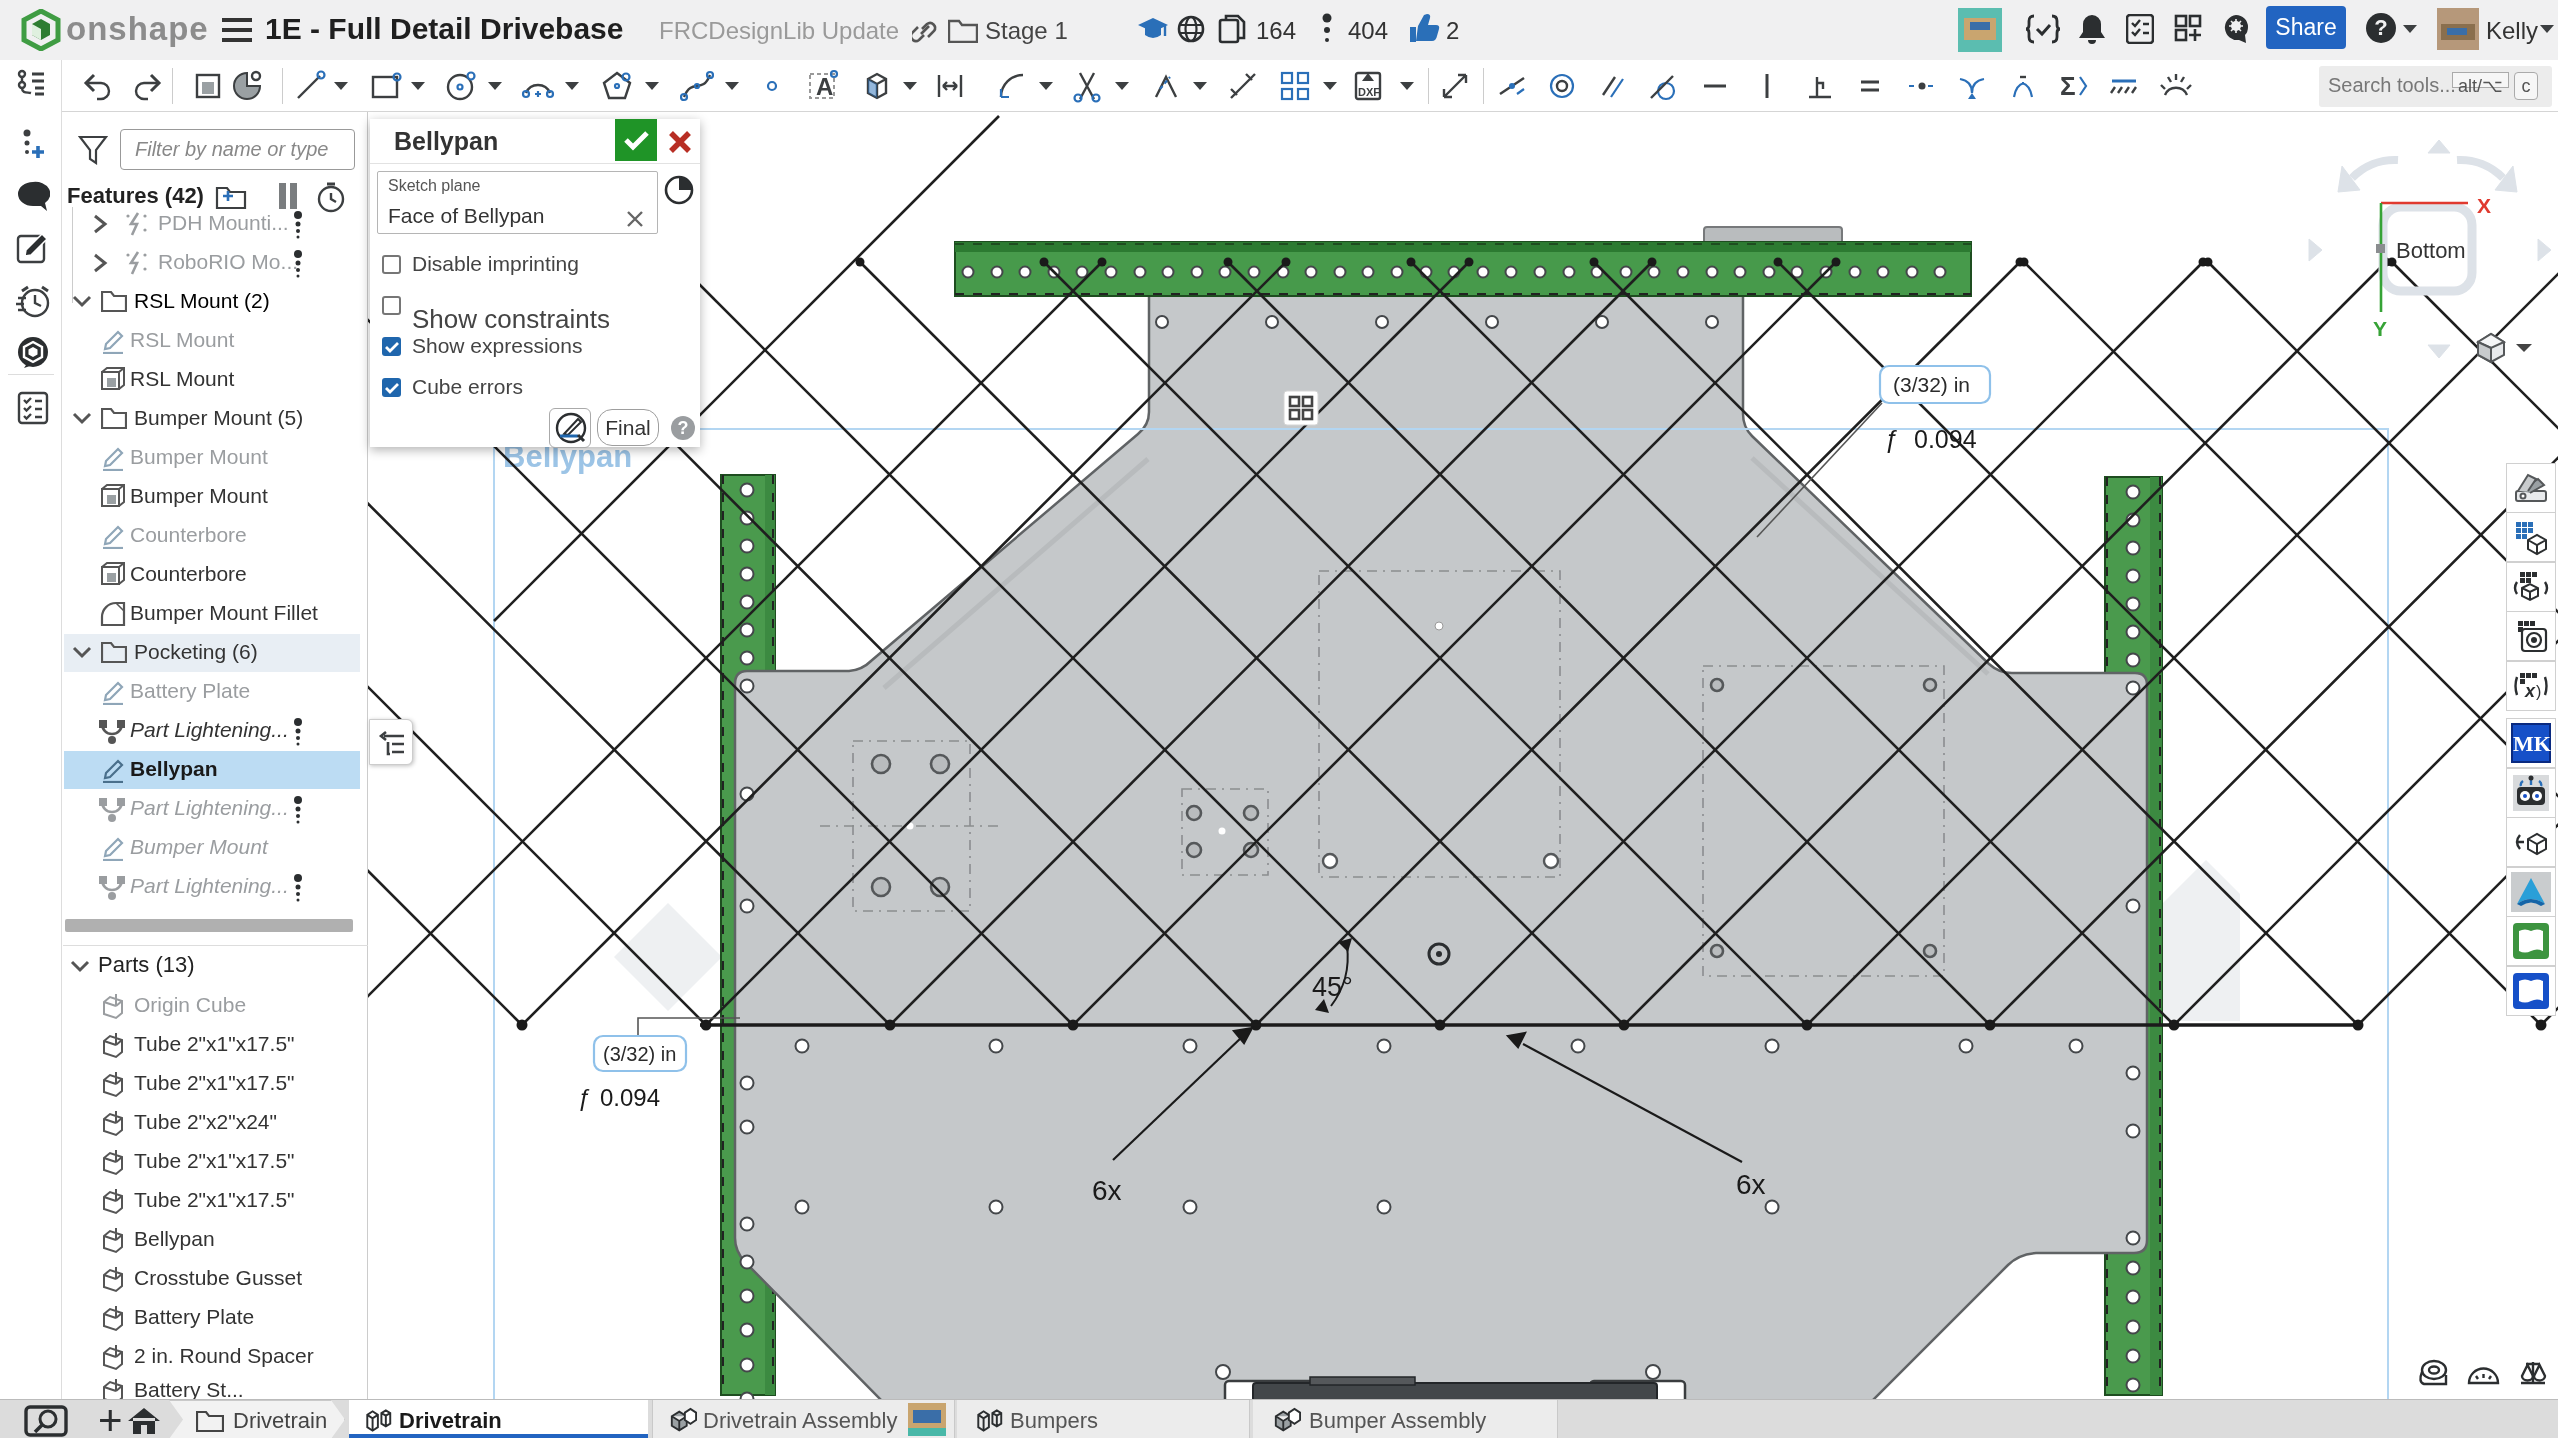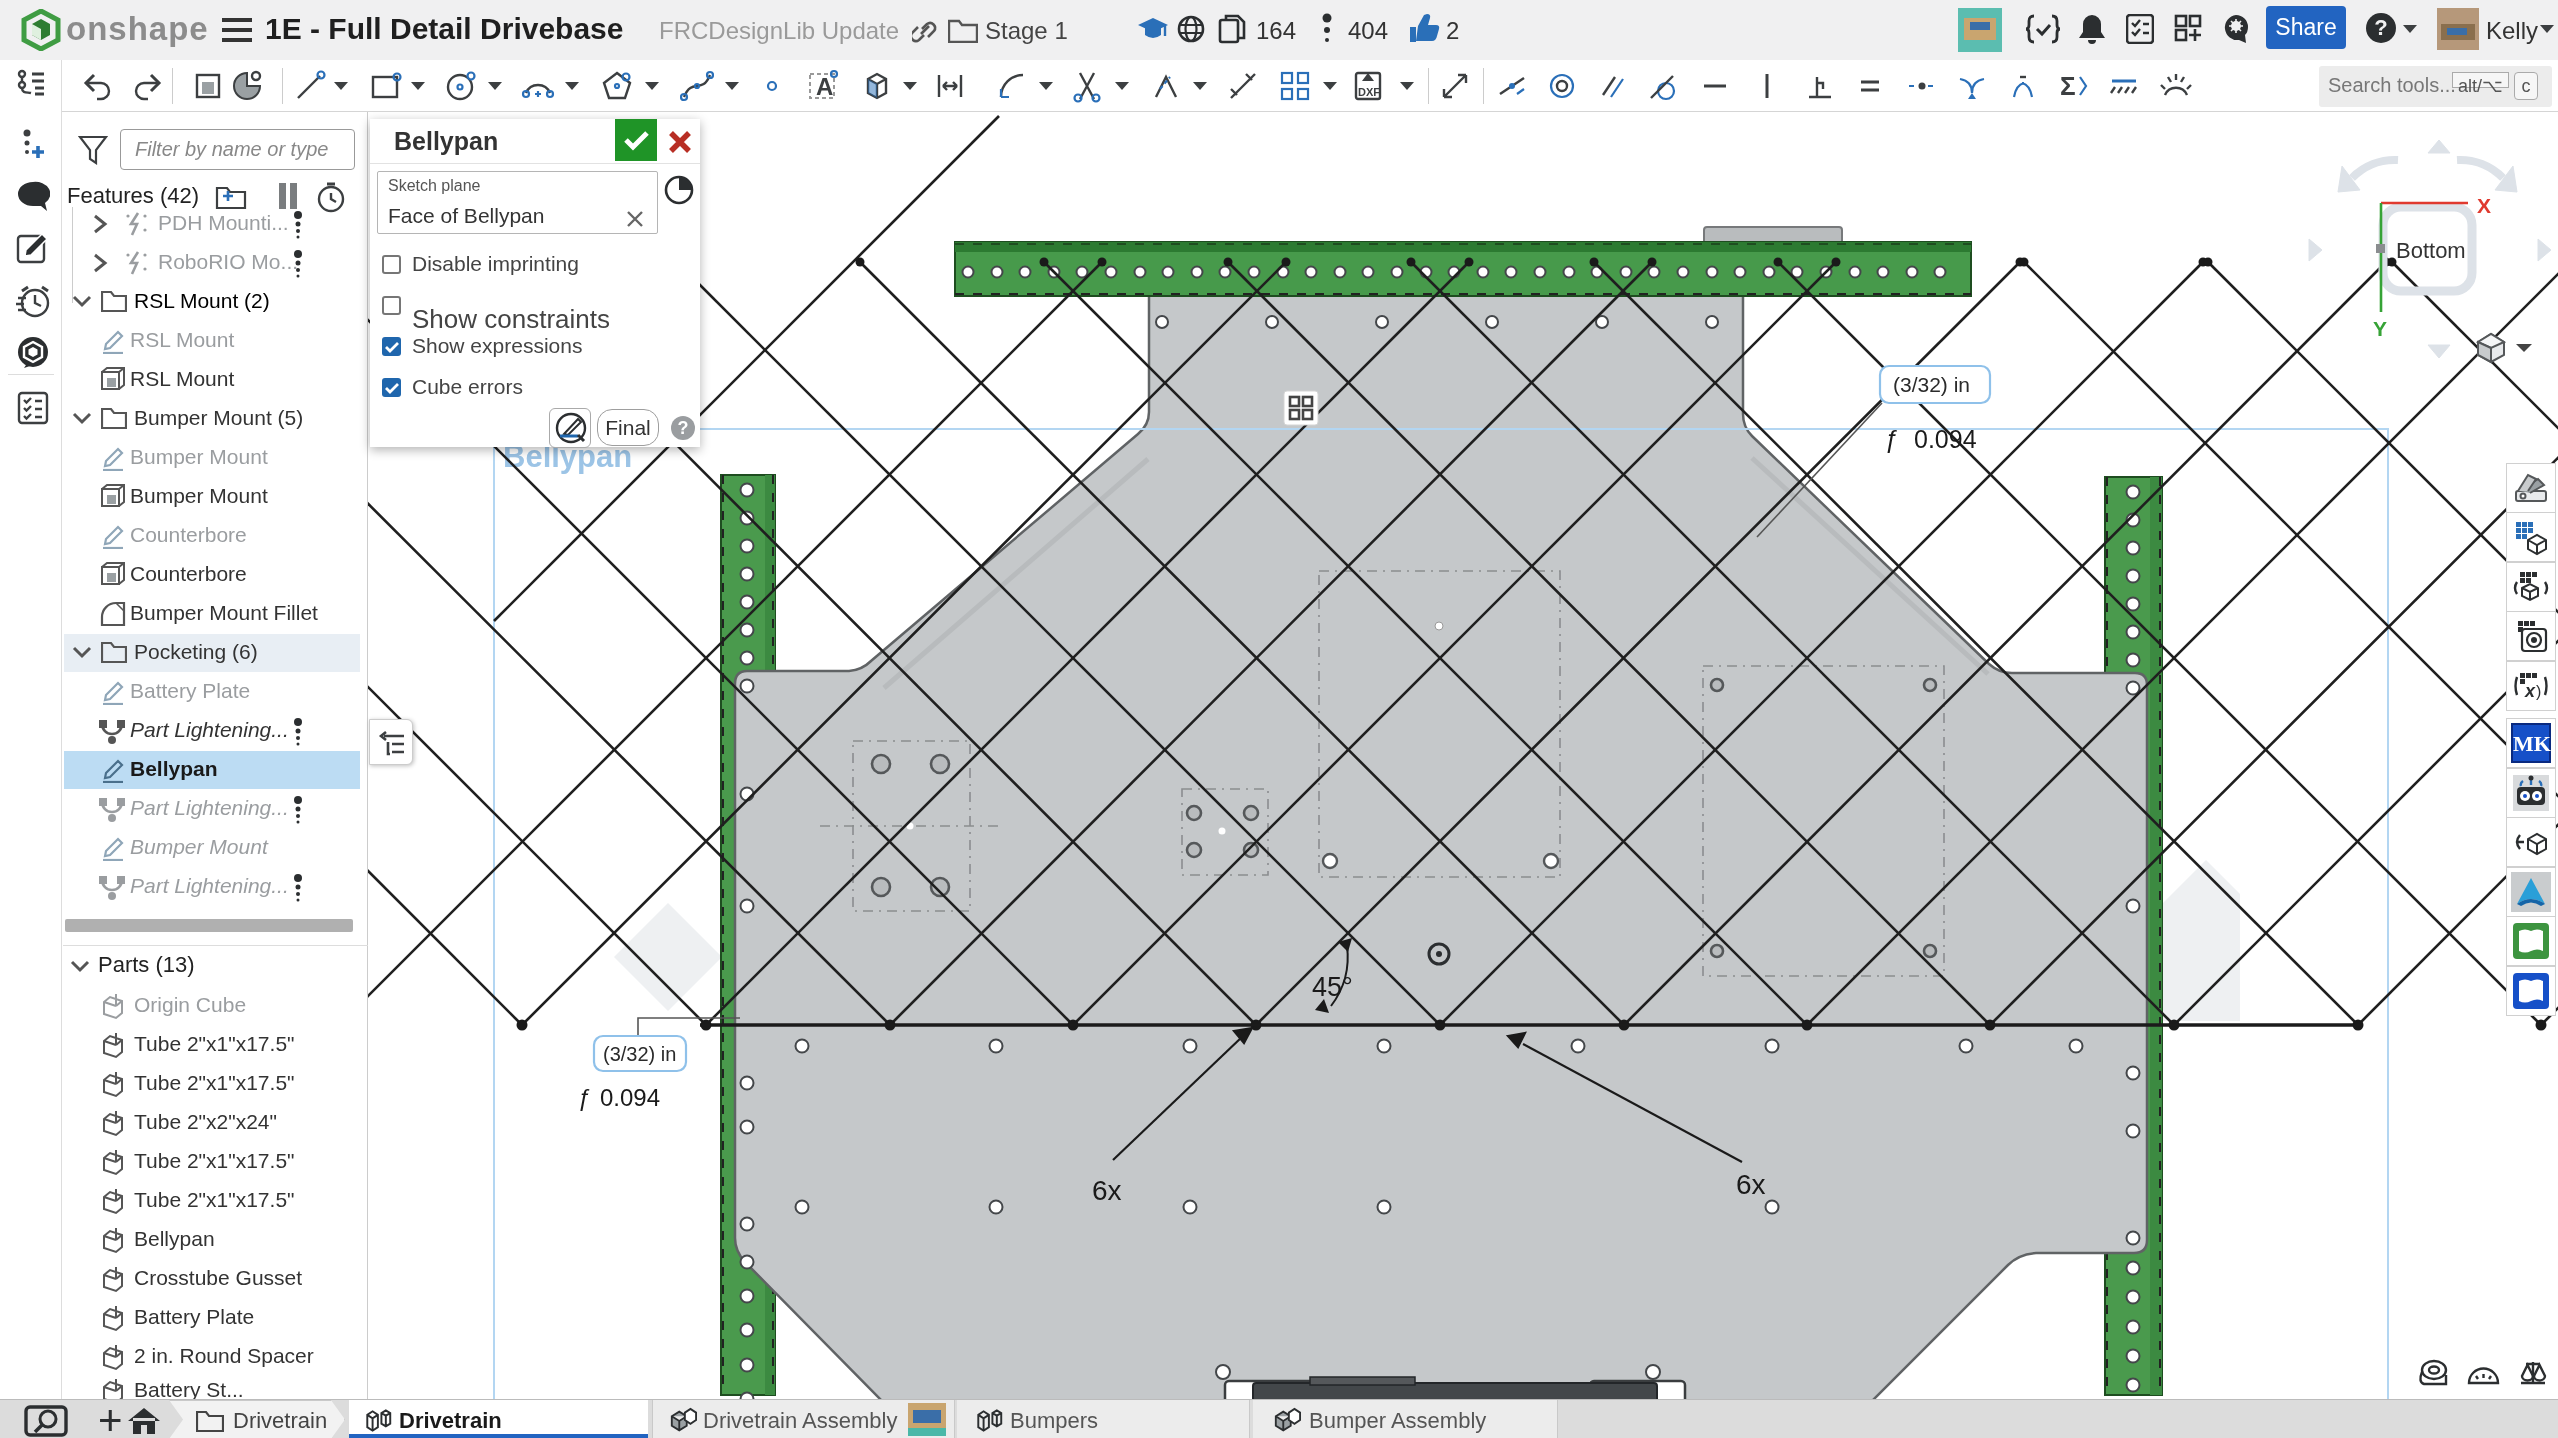--- a/index.html
+++ b/index.html
@@ -300,21 +300,21 @@
       <rect x="3" y="2" width="28" height="30" rx="3" stroke="#3c3f41" stroke-width="2.4" fill="none"></rect>
       <path d="M8 9 l2.5 2.5 L15 7 M8 17 l2.5 2.5 L15 15 M8 25 l2.5 2.5 L15 23" stroke="#3c3f41" stroke-width="2.4" fill="none"></path>
       <path d="M19 10 h7 M19 18 h7 M19 26 h7" stroke="#3c3f41" stroke-width="2.4"></path>
     </svg>
   </div>
 <div class="abs" style="left:63px;top:112px;width:305px;height:1287px;background:#fff;border-right:1px solid #ccc;overflow:hidden">
     <svg class="abs" style="left:15px;top:23px" width="30" height="30" viewBox="0 0 30 30">
       <path d="M2 2 h26 l-10 13 v13 l-6 -4 v-9 z" fill="none" stroke="#3c3f41" stroke-width="2.2"></path>
     </svg>
     <div class="abs" style="left:57px;top:17px;width:235px;height:41px;border:1px solid #999;border-radius:4px;font-size:20px;font-style:italic;color:#888;line-height:39px;padding-left:14px">Filter by name or type</div>
-    <div class="abs" style="left:4px;top:71px;font-size:22px;font-weight:normal;color:#222">Features (42)</div>
+    <div class="abs" style="left:4px;top:71px;font-size:22px;font-weight:bold;color:#222">Features (42)</div>
     <svg class="abs" style="left:152px;top:70px" width="34" height="30" viewBox="0 0 34 30">
       <path d="M2 6 h10 l3 4 h15 v16 h-28 z" fill="none" stroke="#3c3f41" stroke-width="2.2"></path>
       <path d="M8 14 h10 M13 9 v10" stroke="#2a6fb8" stroke-width="2.6"></path>
     </svg>
     <div class="abs" style="left:216px;top:71px;width:7px;height:26px;background:#7a7d7f"></div>
     <div class="abs" style="left:227px;top:71px;width:7px;height:26px;background:#7a7d7f"></div>
     <svg class="abs" style="left:252px;top:69px" width="32" height="32" viewBox="0 0 32 32">
       <circle cx="16" cy="18" r="12" stroke="#3c3f41" stroke-width="2.4" fill="none"></circle>
       <path d="M16 12 v6 l5 3" stroke="#3c3f41" stroke-width="2.4" fill="none"></path>
       <path d="M12 3 h8" stroke="#3c3f41" stroke-width="3"></path>

